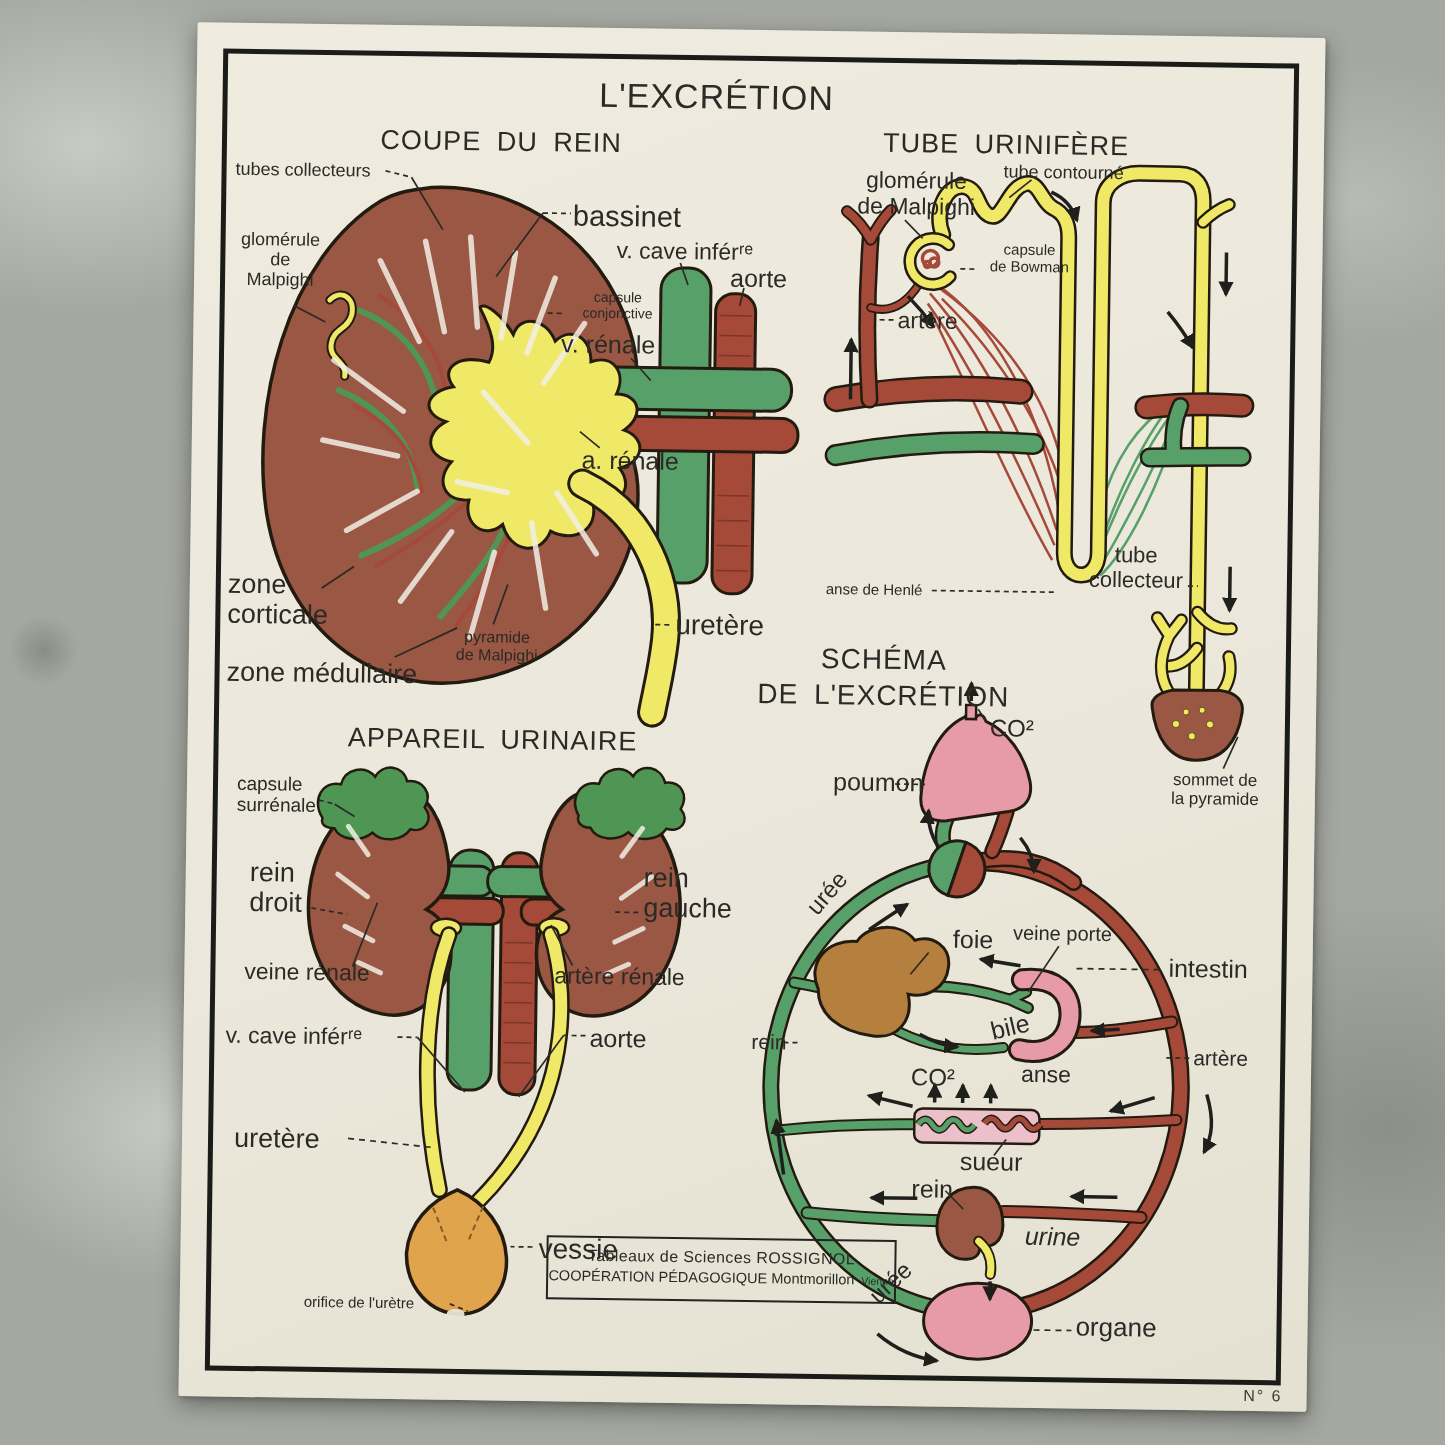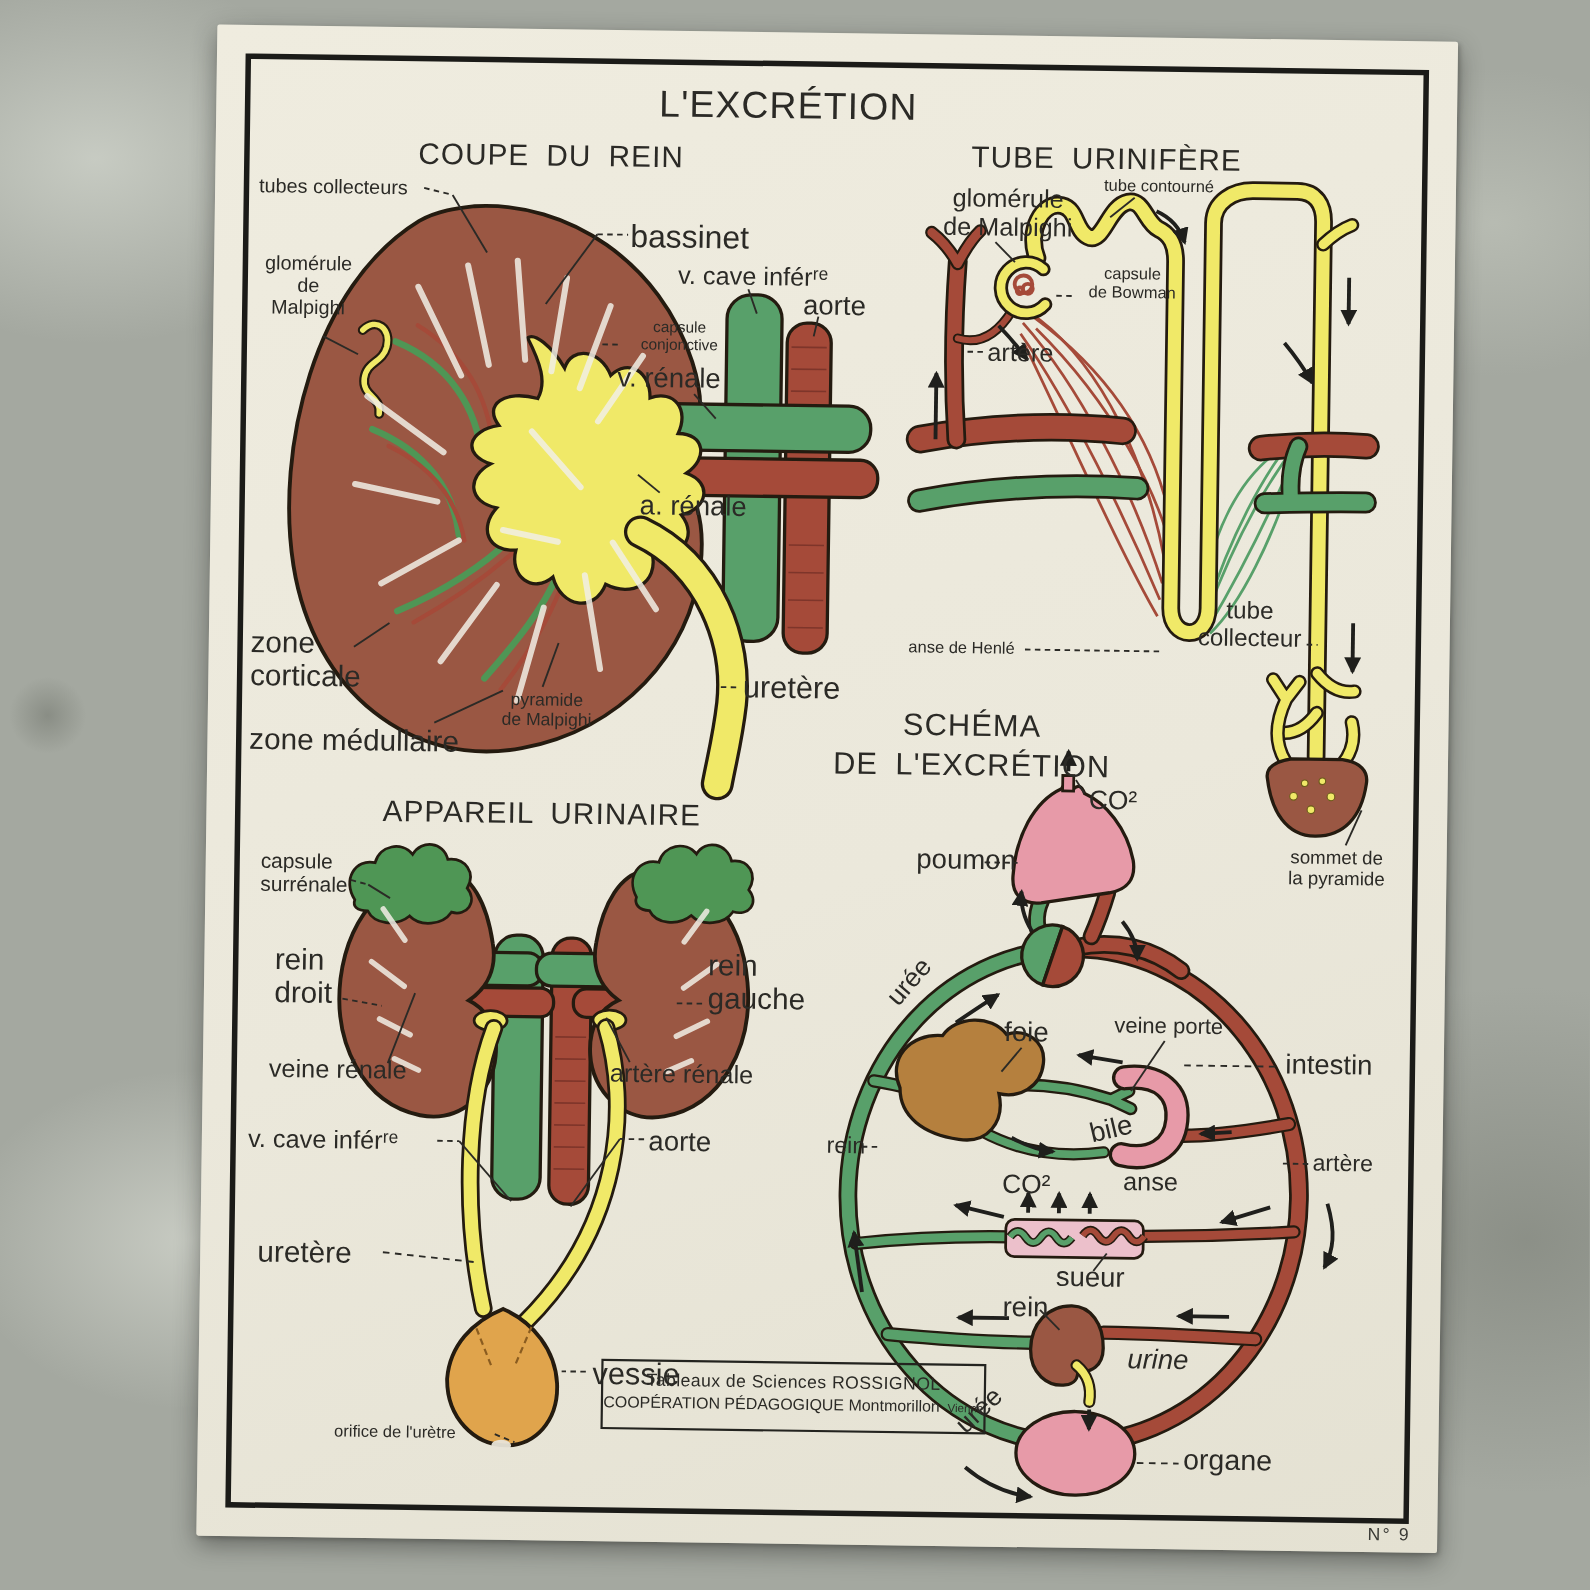--- a/index.html
+++ b/index.html
@@ -402,21 +402,21 @@
     <div class="lbl" style="left:2px;top:510px;font-size:27px;">zone
 corticale</div>
     <div class="lbl" style="left:2px;top:598px;font-size:27px;">zone médullaire</div>
     <div class="lbl ctr" style="left:212px;top:566px;width:120px;font-size:16px;">pyramide
 de Malpighi</div>
     <div class="lbl" style="left:450px;top:544px;font-size:28px;">uretère</div>
 
     <div class="lbl ttl ctr" style="left:624px;top:60px;width:300px;font-size:27px;">TUBE URINIFÈRE</div>
     <div class="lbl ctr" style="left:590px;top:100px;width:190px;font-size:23px;">glomérule
 de Malpighi</div>
-    <div class="lbl" style="left:772px;top:92px;font-size:15px;">tube contourné</div>
+    <div class="lbl" style="left:772px;top:92px;font-size:18px;">tube contourné</div>
     <div class="lbl ctr" style="left:744px;top:172px;width:110px;font-size:15px;">capsule
 de Bowman</div>
     <div class="lbl" style="left:668px;top:240px;font-size:23px;">artère</div>
     <div class="lbl" style="left:600px;top:514px;font-size:15px;">anse de Henlé</div>
     <div class="lbl ctr" style="left:856px;top:472px;width:108px;font-size:22px;">tube
 collecteur</div>
     <div class="lbl ctr" style="left:928px;top:698px;width:128px;font-size:17px;">sommet de
 la pyramide</div>
 
     <div class="lbl ttl ctr" style="left:119px;top:662px;width:300px;font-size:27px;">APPAREIL URINAIRE</div>
@@ -432,34 +432,34 @@
     <div class="lbl" style="left:370px;top:960px;font-size:25px;">aorte</div>
     <div class="lbl" style="left:16px;top:1064px;font-size:27px;">uretère</div>
     <div class="lbl" style="left:322px;top:1170px;font-size:28px;">vessie</div>
     <div class="lbl" style="left:88px;top:1234px;font-size:15px;">orifice de l'urètre</div>
 
     <div class="lbl ttl ctr" style="left:509px;top:574px;width:300px;font-size:28px;line-height:1.3;">SCHÉMA
 DE L'EXCRÉTION</div>
     <div class="lbl" style="left:766px;top:646px;font-size:24px;">CO²</div>
     <div class="lbl" style="left:610px;top:700px;font-size:25px;">poumon</div>
     <div class="lbl" style="left:580px;top:836px;font-size:24px;transform:rotate(-50deg);transform-origin:left top;">urée</div>
-    <div class="lbl" style="left:692px;top:856px;font-size:25px;">foie</div>
+    <div class="lbl" style="left:732px;top:856px;font-size:25px;">foie</div>
     <div class="lbl" style="left:792px;top:852px;font-size:20px;">veine porte</div>
     <div class="lbl" style="left:948px;top:882px;font-size:25px;">intestin</div>
     <div class="lbl" style="left:768px;top:948px;font-size:25px;transform:rotate(-14deg);transform-origin:left top;">bile</div>
     <div class="lbl" style="left:532px;top:964px;font-size:21px;">rein</div>
     <div class="lbl" style="left:974px;top:974px;font-size:21px;">artère</div>
     <div class="lbl" style="left:692px;top:996px;font-size:24px;">CO²</div>
     <div class="lbl" style="left:802px;top:992px;font-size:23px;">anse</div>
     <div class="lbl" style="left:742px;top:1078px;font-size:25px;">sueur</div>
     <div class="lbl" style="left:694px;top:1106px;font-size:25px;">rein</div>
     <div class="lbl" style="left:808px;top:1152px;font-size:25px;font-style:italic;">urine</div>
     <div class="lbl" style="left:648px;top:1222px;font-size:24px;transform:rotate(-44deg);transform-origin:left top;">urée</div>
     <div class="lbl" style="left:860px;top:1242px;font-size:26px;">organe</div>
 
     <div class="credit">
       <div class="l1">Tableaux de Sciences ROSSIGNOL</div>
       <div class="l2"><span>COOPÉRATION PÉDAGOGIQUE Montmorillon</span><span class="l3">Vienne</span></div>
     </div>
   </div>
 
-  <div class="sheetnum">N° 9</div>
+  <div class="sheetnum">N° 6</div>
 </div>
 
 </body></html>

